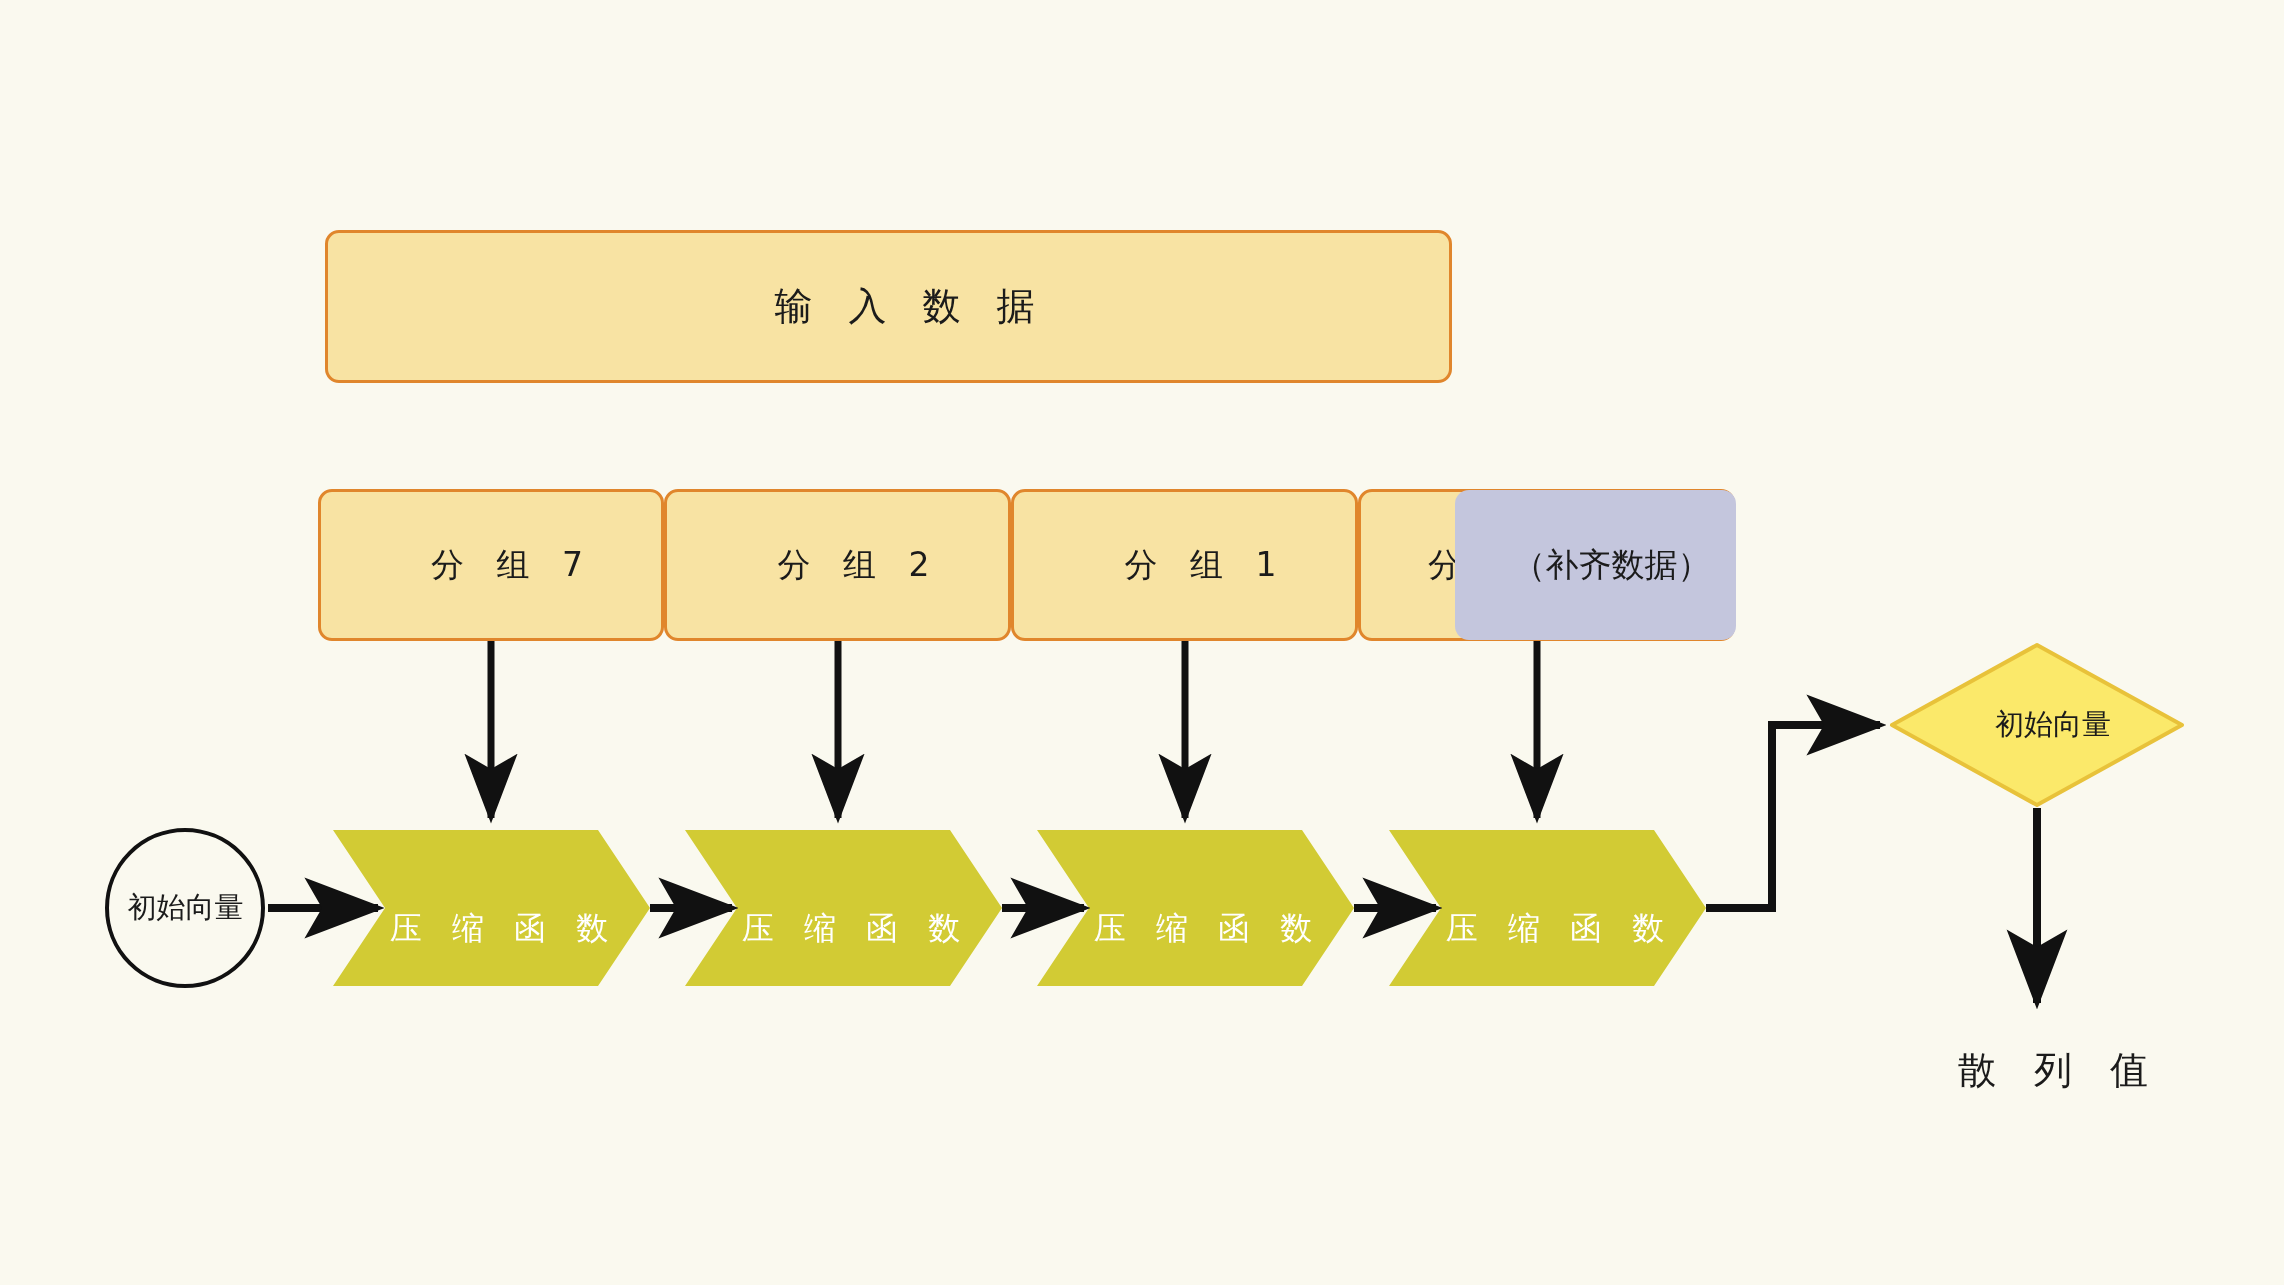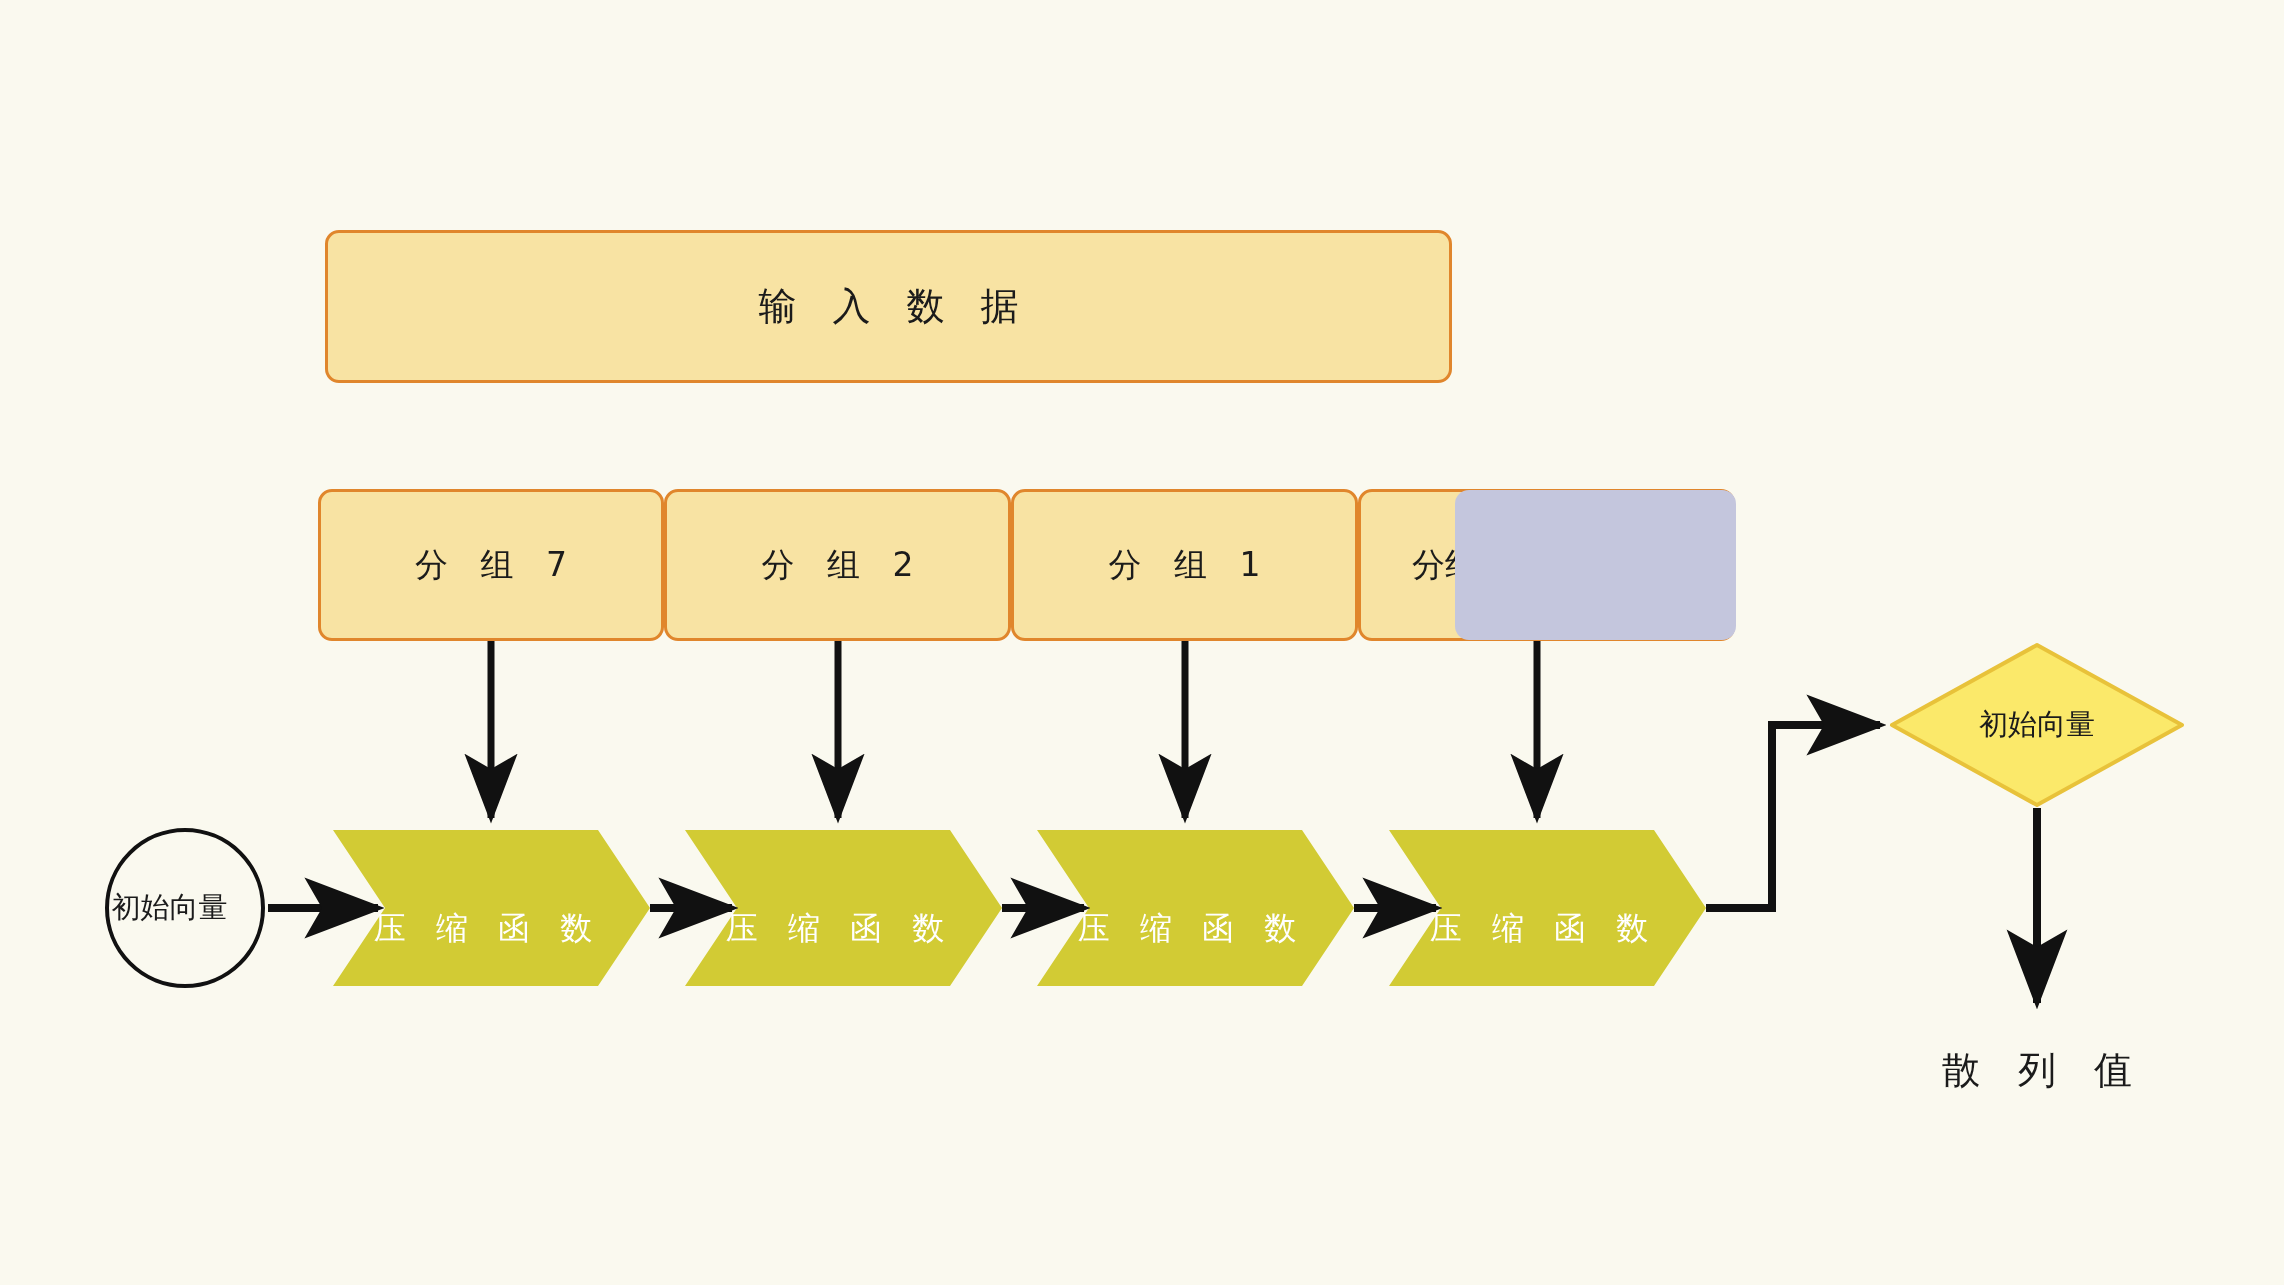--- a/index.html
+++ b/index.html
@@ -22,20 +22,21 @@
     height: 1285px;
   }
   .node-label {
     position: absolute;
     display: flex;
     align-items: center;
     justify-content: center;
     color: #1b1b1b;
     white-space: nowrap;
     pointer-events: none;
+    margin-left: 16px;
   }
 
   
   .input-box {
     position: absolute;
     left: 325px;
     top: 230px;
     width: 1127px;
     height: 153px;
     background: #f8e3a3;
@@ -180,20 +181,21 @@
   <div class="group-box" id="group-2"></div>
   <div class="group-box" id="group-3"></div>
   <div class="group-box" id="group-4"></div>
 
   <div class="node-label group-label g-spaced" style="left:318px; width:346px;">分 组 7</div>
   <div class="node-label group-label g-spaced" style="left:664px; width:347px;">分 组 2</div>
   <div class="node-label group-label g-spaced" style="left:1011px; width:347px;">分 组 1</div>
   <div class="node-label group-label" style="left:1358px; width:195px;">分组4</div>
 
   <div class="pad-box"></div>
+  <div class="node-label pad-label">（补齐数据）</div>
 
   <div class="node-label chev-label" id="chev-label-1">压 缩 函 数</div>
   <div class="node-label chev-label" id="chev-label-2">压 缩 函 数</div>
   <div class="node-label chev-label" id="chev-label-3">压 缩 函 数</div>
   <div class="node-label chev-label" id="chev-label-4">压 缩 函 数</div>
 
   <div class="node-label iv-label">初始向量</div>
 
   <div class="node-label diamond-label">初始向量</div>
 

